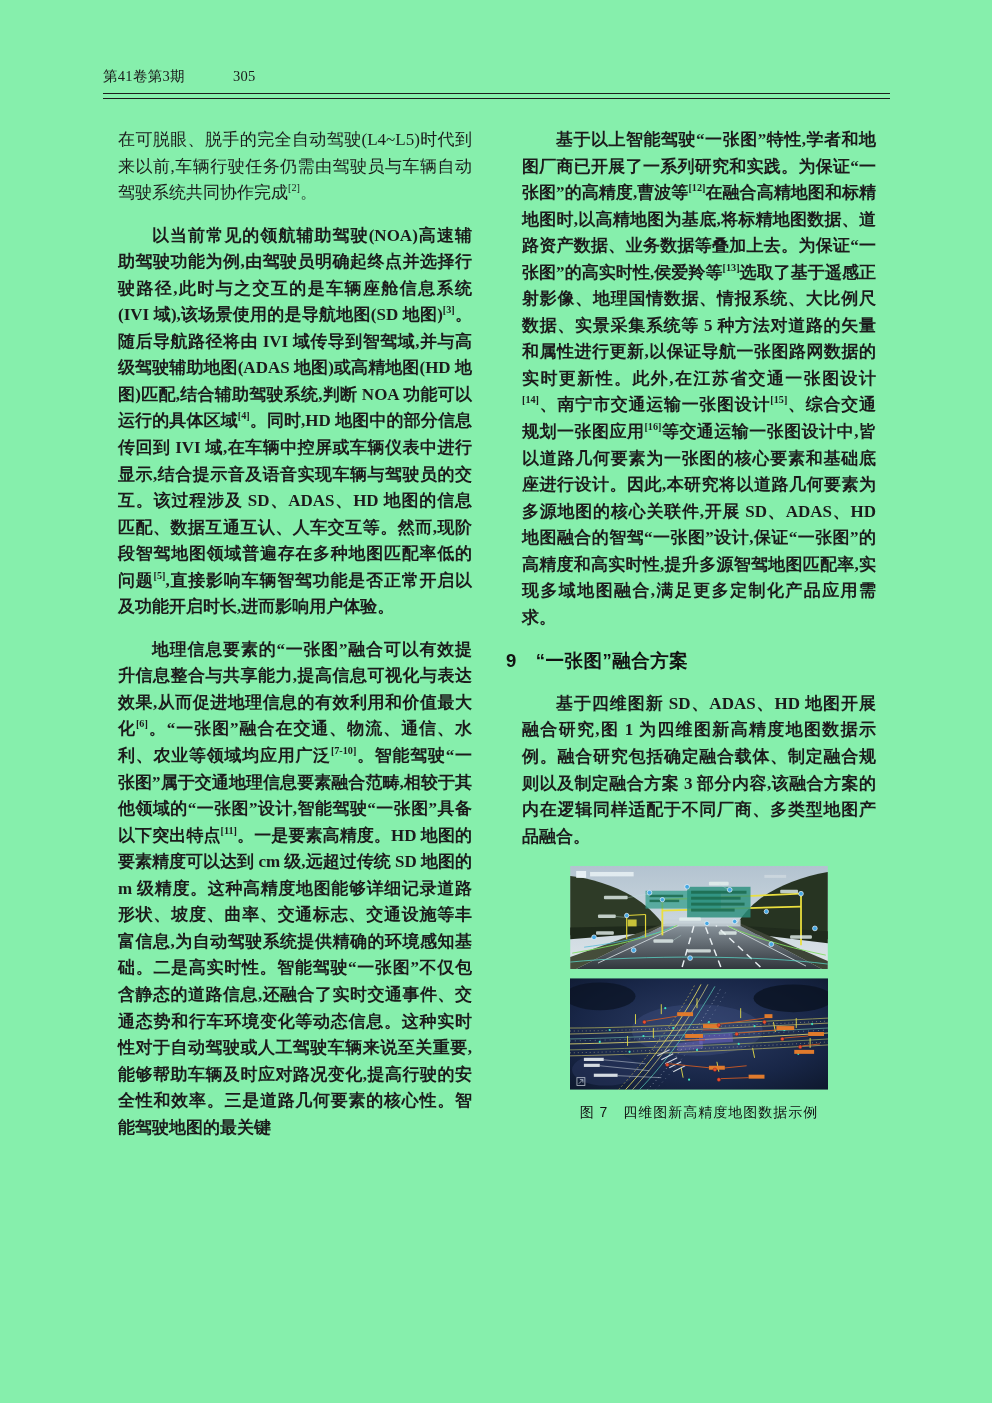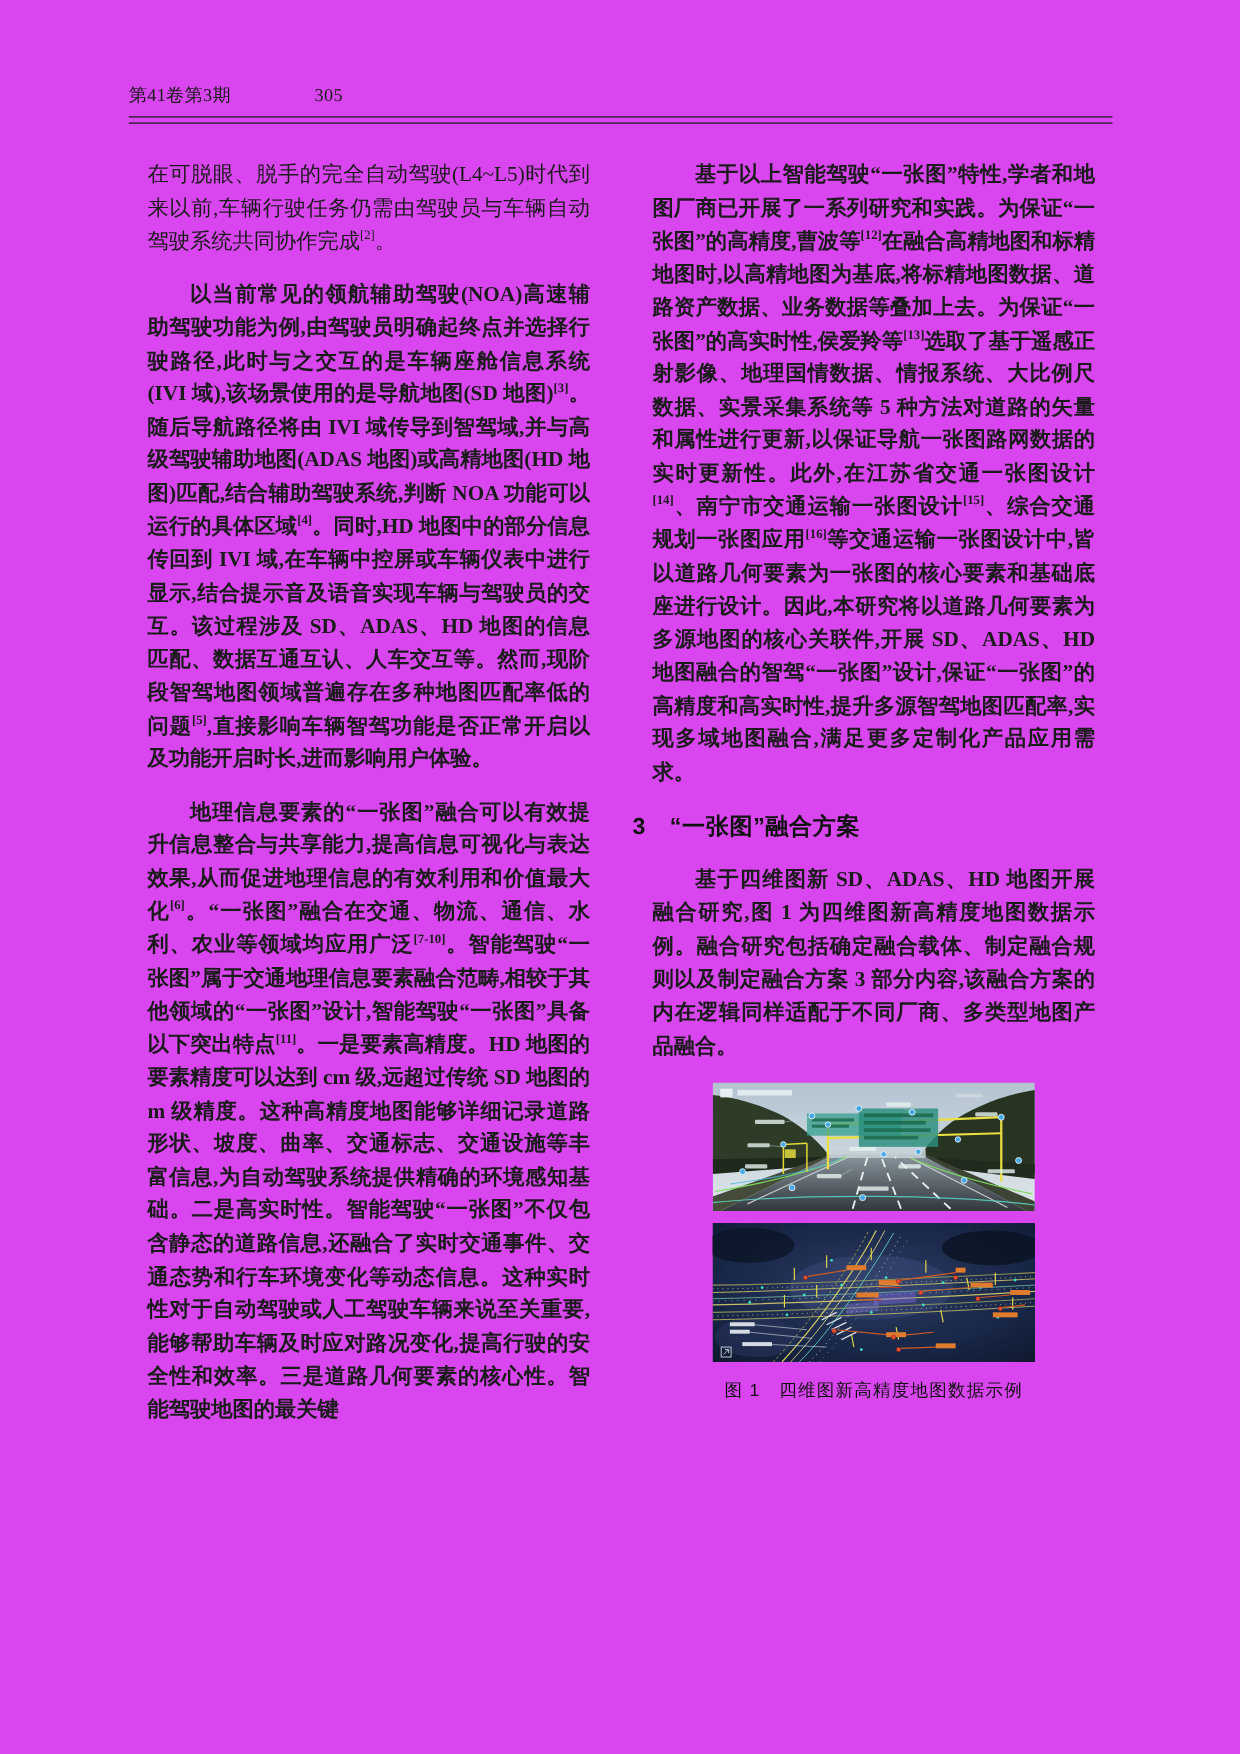--- a/index.html
+++ b/index.html
@@ -1,22 +1,22 @@
 <!DOCTYPE html>
 <html><head>
 <meta charset="utf-8">
 <style>
   html,body{margin:0;padding:0;background:#ffffff;}
-  .page{position:relative;width:992px;height:1403px;background:#d946ef;overflow:hidden;
+  .page{position:relative;width:992px;height:1403px;background:#86efac;overflow:hidden;
         font-family:"Liberation Serif","DejaVu Serif",serif;color:#1b1b1b;}
   .pg-header{position:absolute;top:67px;left:103px;width:787px;display:flex;align-items:baseline;
              font-size:14.5px;letter-spacing:0.3px;}
   .pg-header .hl{width:130px;text-align:left;}
   .pg-header .hc{flex:1;text-align:center;}
-  .pg-header .hr{width:60px;text-align:center;}
+  .pg-header .hr{width:60px;text-align:left;}
   .dbl-rule{position:absolute;top:93px;left:103px;width:787px;height:4px;
             border-top:1.6px solid #1c1c1c;border-bottom:1px solid #1c1c1c;}
   .col{position:absolute;top:111px;width:386px;font-size:17px;line-height:26.55px;
        text-align:justify;}
   .col-left{left:102px;}
   .col-right{left:506px;}
   .col p{margin:16px;}
   .ind{text-indent:2em;font-weight:bold;}
   sup{font-size:0.6em;line-height:0;vertical-align:super;letter-spacing:0;}
   h2.sec1{font-family:"Liberation Sans","DejaVu Sans",sans-serif;font-size:18.5px;font-weight:bold;
@@ -41,21 +41,21 @@
   <div class="dbl-rule"></div>
 
   <div class="col col-left">
     <p>在可脱眼、脱手的完全自动驾驶(L4~L5)时代到来以前,车辆行驶任务仍需由驾驶员与车辆自动驾驶系统共同协作完成<sup>[2]</sup>。</p>
     <p class="ind">以当前常见的领航辅助驾驶(NOA)高速辅助驾驶功能为例,由驾驶员明确起终点并选择行驶路径,此时与之交互的是车辆座舱信息系统(IVI 域),该场景使用的是导航地图(SD 地图)<sup>[3]</sup>。随后导航路径将由 IVI 域传导到智驾域,并与高级驾驶辅助地图(ADAS 地图)或高精地图(HD 地图)匹配,结合辅助驾驶系统,判断 NOA 功能可以运行的具体区域<sup>[4]</sup>。同时,HD 地图中的部分信息传回到 IVI 域,在车辆中控屏或车辆仪表中进行显示,结合提示音及语音实现车辆与驾驶员的交互。该过程涉及 SD、ADAS、HD 地图的信息匹配、数据互通互认、人车交互等。然而,现阶段智驾地图领域普遍存在多种地图匹配率低的问题<sup>[5]</sup>,直接影响车辆智驾功能是否正常开启以及功能开启时长,进而影响用户体验。</p>
     <p class="ind">地理信息要素的“一张图”融合可以有效提升信息整合与共享能力,提高信息可视化与表达效果,从而促进地理信息的有效利用和价值最大化<sup>[6]</sup>。“一张图”融合在交通、物流、通信、水利、农业等领域均应用广泛<sup>[7-10]</sup>。智能驾驶“一张图”属于交通地理信息要素融合范畴,相较于其他领域的“一张图”设计,智能驾驶“一张图”具备以下突出特点<sup>[11]</sup>。一是要素高精度。HD 地图的要素精度可以达到 cm 级,远超过传统 SD 地图的 m 级精度。这种高精度地图能够详细记录道路形状、坡度、曲率、交通标志、交通设施等丰富信息,为自动驾驶系统提供精确的环境感知基础。二是高实时性。智能驾驶“一张图”不仅包含静态的道路信息,还融合了实时交通事件、交通态势和行车环境变化等动态信息。这种实时性对于自动驾驶或人工驾驶车辆来说至关重要,能够帮助车辆及时应对路况变化,提高行驶的安全性和效率。三是道路几何要素的核心性。智能驾驶地图的最关键</p>
   </div>
 
   <div class="col col-right">
     <p class="ind">基于以上智能驾驶“一张图”特性,学者和地图厂商已开展了一系列研究和实践。为保证“一张图”的高精度,曹波等<sup>[12]</sup>在融合高精地图和标精地图时,以高精地图为基底,将标精地图数据、道路资产数据、业务数据等叠加上去。为保证“一张图”的高实时性,侯爱羚等<sup>[13]</sup>选取了基于遥感正射影像、地理国情数据、情报系统、大比例尺数据、实景采集系统等 5 种方法对道路的矢量和属性进行更新,以保证导航一张图路网数据的实时更新性。此外,在江苏省交通一张图设计<sup>[14]</sup>、南宁市交通运输一张图设计<sup>[15]</sup>、综合交通规划一张图应用<sup>[16]</sup>等交通运输一张图设计中,皆以道路几何要素为一张图的核心要素和基础底座进行设计。因此,本研究将以道路几何要素为多源地图的核心关联件,开展 SD、ADAS、HD 地图融合的智驾“一张图”设计,保证“一张图”的高精度和高实时性,提升多源智驾地图匹配率,实现多域地图融合,满足更多定制化产品应用需求。</p>
-    <h2 class="sec1">3　“一张图”融合方案</h2>
+    <h2 class="sec1">9　“一张图”融合方案</h2>
     <p class="ind">基于四维图新 SD、ADAS、HD 地图开展融合研究,图 1 为四维图新高精度地图数据示例。融合研究包括确定融合载体、制定融合规则以及制定融合方案 3 部分内容,该融合方案的内在逻辑同样适配于不同厂商、多类型地图产品融合。</p>
 
     <figure>
       <div class="fig-img">
         <svg viewBox="0 0 260 104" width="258" height="103">
           <defs>
             <linearGradient id="sky" x1="0" y1="0" x2="0" y2="1">
               <stop offset="0" stop-color="#b3c3d0"></stop>
                 <stop offset="1" stop-color="#dee6ea"></stop>
             </linearGradient>
@@ -270,18 +270,18 @@
             <path d="M34 82 L76 86"></path>
               <path d="M30 88 L80 93"></path>
               <path d="M48 98 L92 100"></path>
           </g>
           <g stroke="#cdd6de" stroke-width="0.8" fill="none" opacity="0.9">
             <rect x="7" y="100" width="8" height="8"></rect>
               <path d="M9 106 L13 102 M13 102 L10 102 M13 102 L13 105"></path>
           </g>
         </svg>
       </div>
-      <figcaption>图 1　四维图新高精度地图数据示例</figcaption>
+      <figcaption>图 7　四维图新高精度地图数据示例</figcaption>
     </figure>
 
   </div>
 
 </div>
 
 </body></html>

